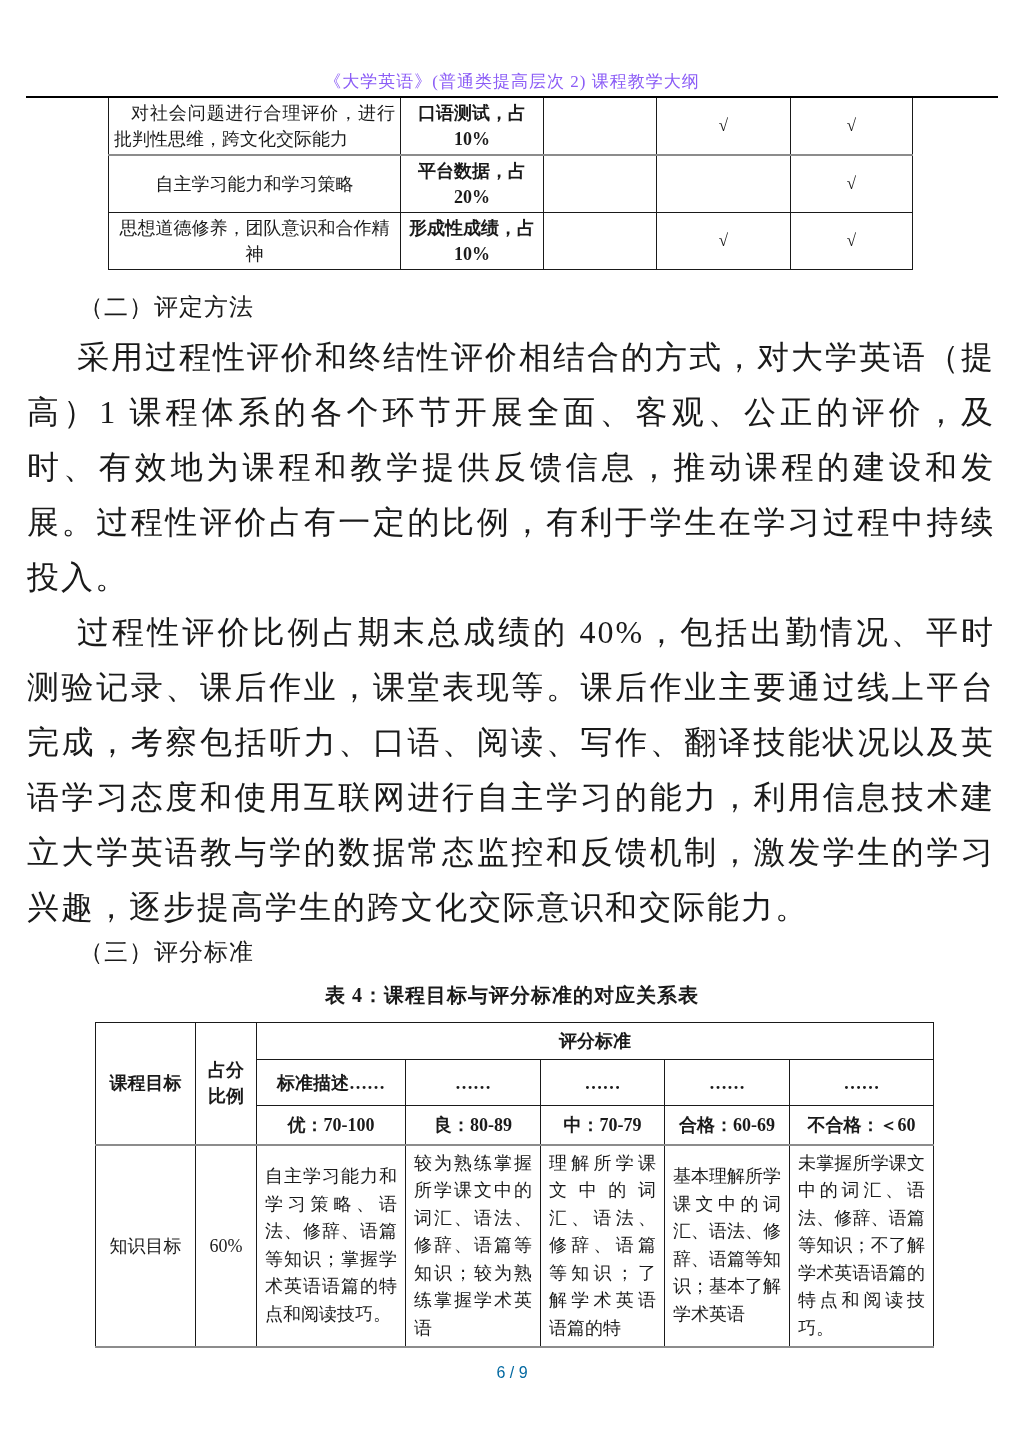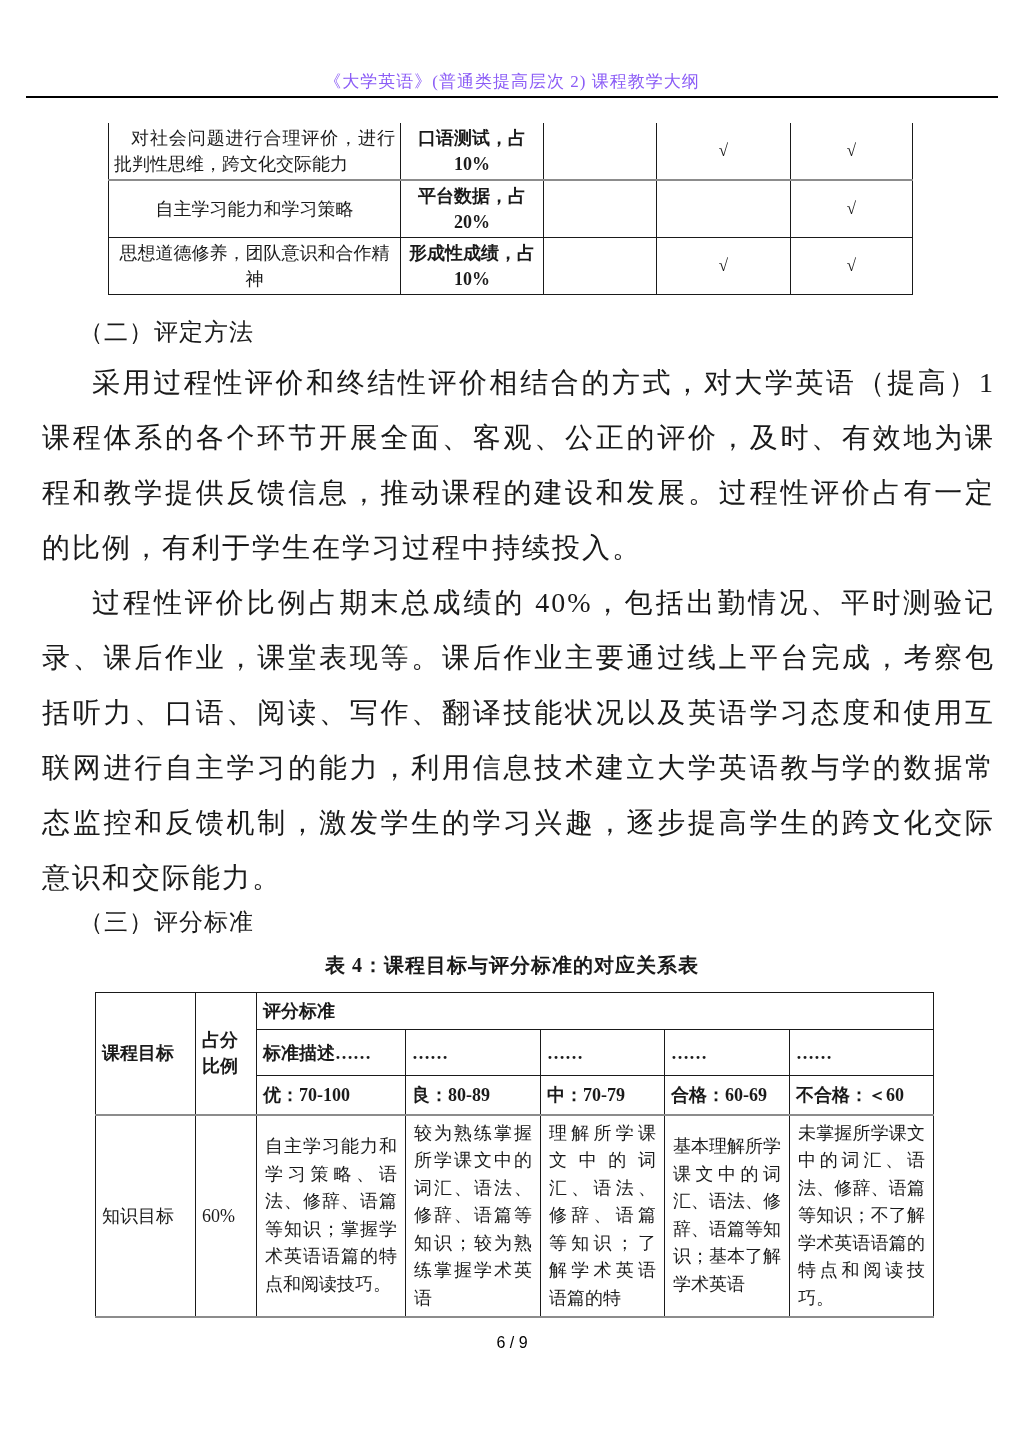--- a/index.html
+++ b/index.html
@@ -14,73 +14,73 @@
   .page-header{
     text-align:center;font-size:17px;line-height:20px;color:#8b5cf6;
     letter-spacing:1px;
   }
   .header-rule{
     margin:4px 26px 0 26px;height:0;border-top:2.5px solid #000;
   }
 
   
   table{border-collapse:collapse;table-layout:fixed;}
-  .top-table{margin-left:108px;width:804px;margin-top:25px;}
+  .top-table{margin-left:108px;width:804px;}
   .top-table td{
     border:1px solid #1a1a1a;border-top:none;vertical-align:middle;
     text-align:center;font-size:18px;line-height:26px;padding:2px 5px;
     box-sizing:border-box;
   }
   .top-table tr.r1 td{height:55px;}
   .top-table tr.r2 td{height:50px;border-top:2px solid #8c8c8c;}
   .top-table tr.r3 td{height:57px;border-top:1px solid #1a1a1a;}
   .top-table td.obj-justify{text-align:justify;text-justify:inter-character;text-indent:17px;}
   .top-table td.method{font-weight:bold;}
   .top-table td.check{font-size:17px;}
 
   
   .h-sec{
     margin:20px 29px 0 29px;font-size:24px;line-height:34px;
     padding-left:50px;letter-spacing:1px;
   }
   .h-sec.second{margin-top:0;}
   .para{
-    margin:6px 29px 0 42px;font-size:28px;line-height:55px;
+    margin:6px 29px 0 27px;font-size:32px;line-height:55px;
     text-indent:50px;letter-spacing:2px;
     text-align:justify;text-justify:inter-character;
   }
   .para.p2,.para.p3{margin-top:0;}
 
   .table4-title{
     margin-top:9px;text-align:center;font-weight:bold;font-size:20px;line-height:34px;
     letter-spacing:1px;
   }
 
   
   .table4{margin-left:95px;width:838px;margin-top:10px;}
   .table4 td{
-    border:1px solid #1a1a1a;vertical-align:middle;text-align:left;
+    border:1px solid #1a1a1a;vertical-align:middle;text-align:center;
     font-size:18px;line-height:26px;padding:2px 6px;box-sizing:border-box;
   }
   .table4 td.hd{font-weight:bold;}
   .table4 tr.hrow1 td{height:37px;}
   .table4 tr.desc-row td{height:46px;font-weight:bold;}
   .table4 tr.grade-row td{height:39px;font-weight:bold;}
   .table4 tr.body-row td{
     height:166px;border-top:2px solid #8c8c8c;border-bottom:2px solid #8c8c8c;
   }
   .table4 tr.body-row td.bj{
     text-align:justify;text-justify:inter-character;vertical-align:middle;
     line-height:27.5px;padding:4px 8px;
   }
 
   .page-footer{
     margin-top:16px;text-align:center;
     font-family:"Liberation Sans","DejaVu Sans",sans-serif;
-    font-size:16px;color:#000000;
+    font-size:16px;color:#0369a1;
   }
 </style>
 </head>
 <body>
 
 <div class="page">
 
   <div class="page-header">《大学英语》(普通类提高层次 2) 课程教学大纲</div>
   <div class="header-rule"></div>
 

